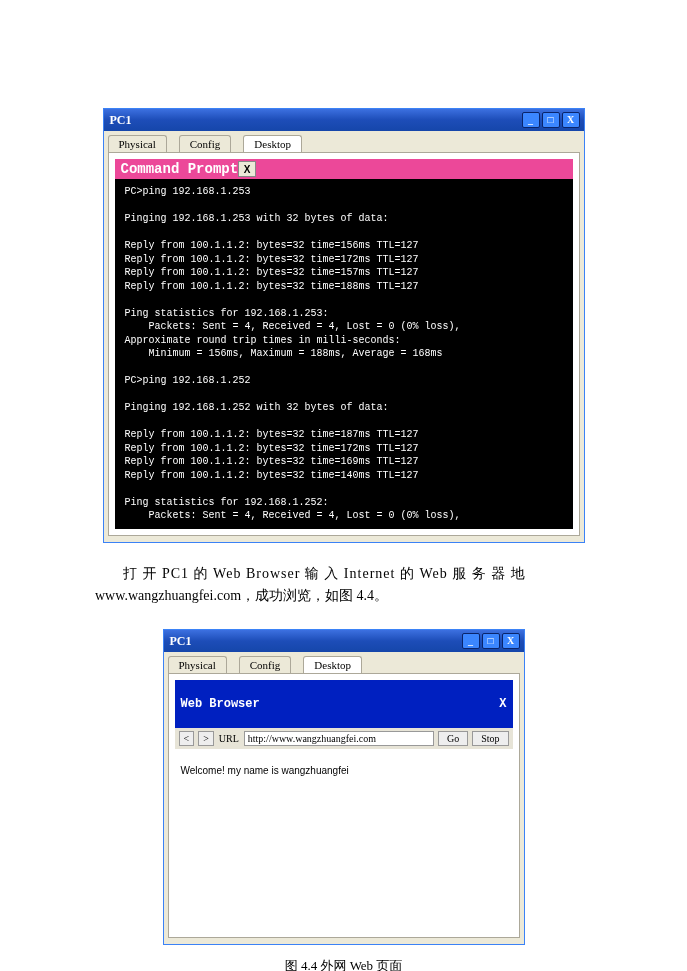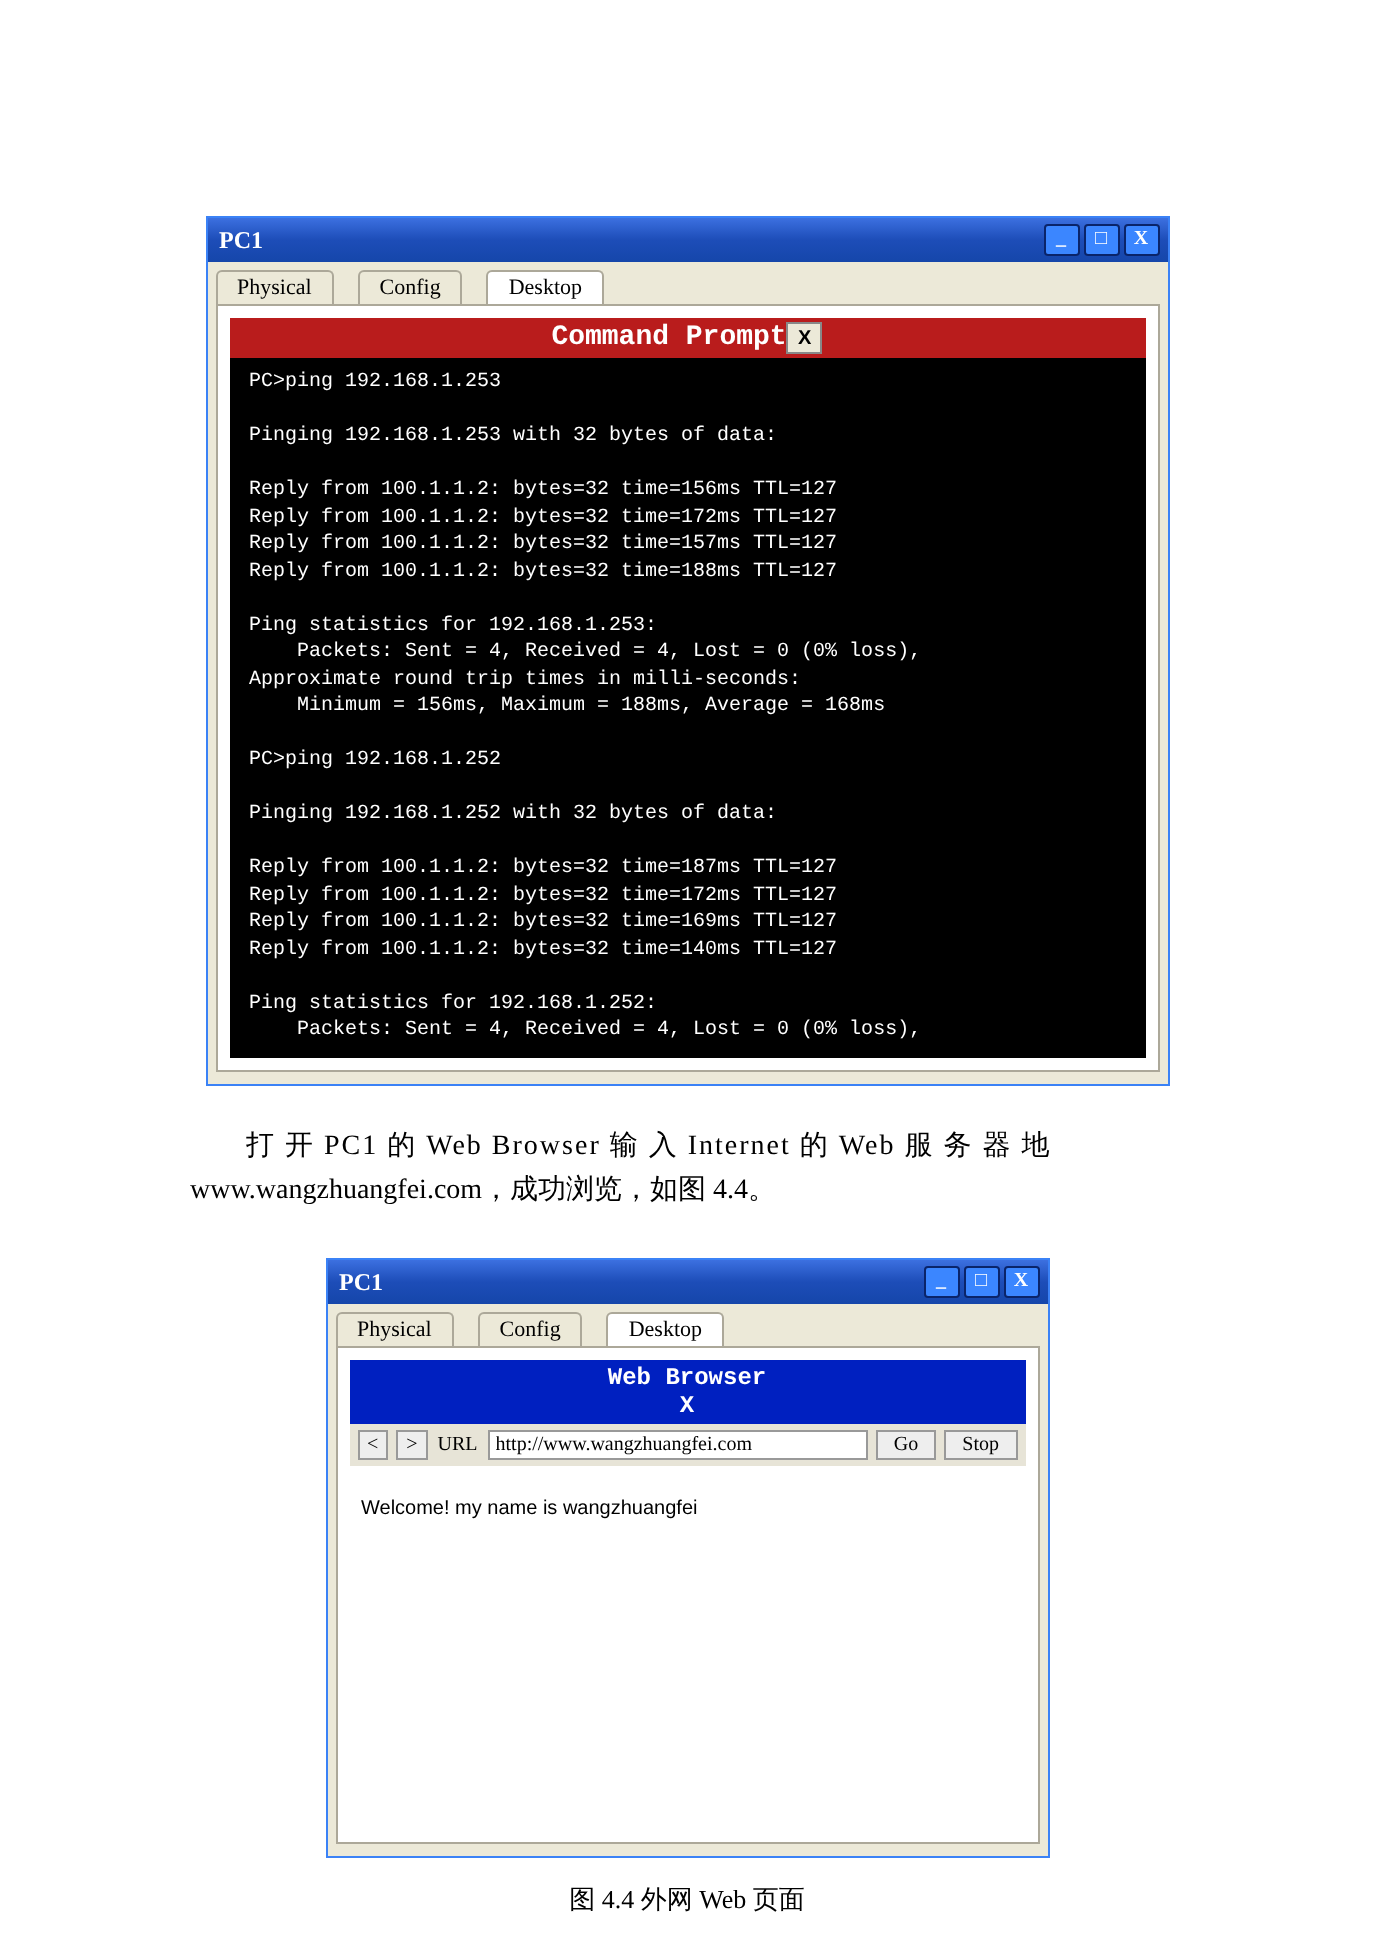--- a/index.html
+++ b/index.html
@@ -82,28 +82,28 @@
   .tab.active {
     background: #fff;
   }
   .panel-area {
     background: #fff;
     padding: 6px;
     border: 1px solid #aca899;
     margin: 0 4px 6px 4px;
   }
   .cmd-title {
-    background: #b91c1c;
+    background: #ec4899;
     color: #fff;
     font-weight: bold;
     font-family: "Courier New", monospace;
     font-size: 14px;
     padding: 2px 6px;
     display: flex;
-    justify-content: center;
+    justify-content: flex-start;
     align-items: center;
   }
   .cmd-title .xbtn {
     background: #ece9d8;
     color: #000;
     font-family: Arial, sans-serif;
     width: 16px;
     height: 14px;
     display: inline-flex;
     align-items: center;
@@ -126,25 +126,24 @@
     font-size: 13px;
     margin-top: 12px;
   }
   
   .wb-title {
     background: #0020c0;
     color: #fff;
     font-weight: bold;
     font-family: "Courier New", monospace;
     font-size: 12px;
-    padding: 2px 6px;
+    padding: 17px 6px;
     display: flex;
     justify-content: space-between;
     align-items: center;
-    flex-direction: column;
   }
   .url-row {
     display: flex;
     gap: 4px;
     align-items: center;
     padding: 3px 4px;
     background: #e7e4d7;
     font-size: 10px;
   }
   .url-row .navbtn {

